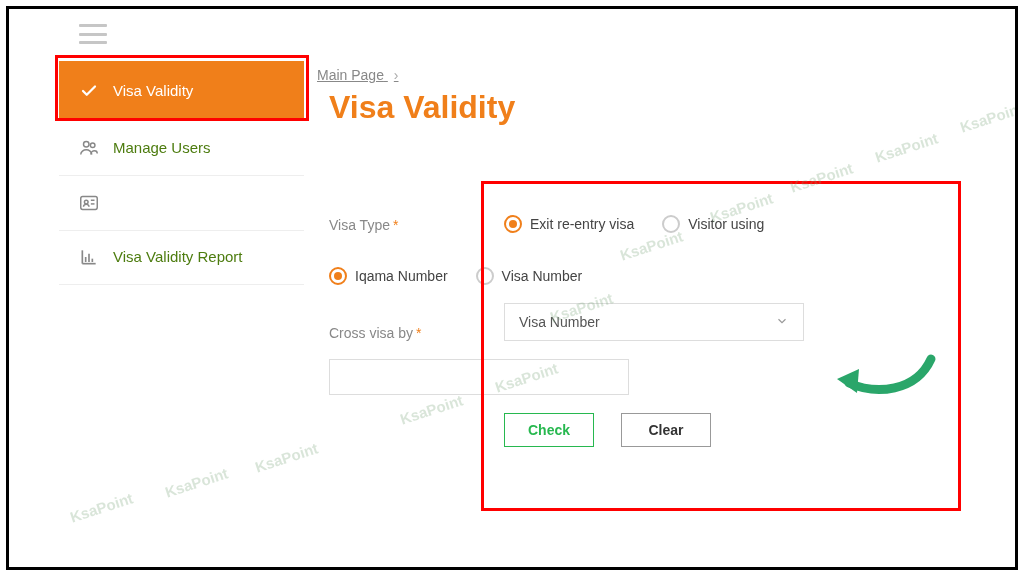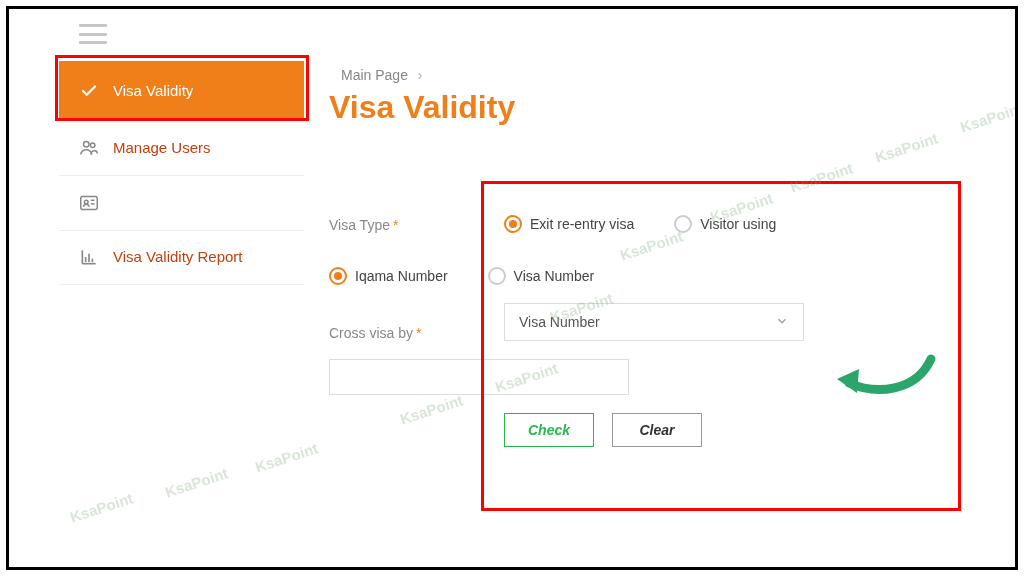--- a/index.html
+++ b/index.html
@@ -38,21 +38,21 @@
     top: 52px;
     left: 50px;
     width: 245px;
   }
   .sidebar-item {
     display: flex;
     align-items: center;
     gap: 12px;
     padding: 16px 18px;
     border-bottom: 1px solid #eee;
-    color: #c2410c;
+    color: #4d7c0f;
     font-size: 15px;
     cursor: pointer;
     background: #fff;
     line-height: 1.35;
   }
   .sidebar-item.active {
     background: #f07f1a;
     color: #fff;
     border-bottom: none;
     padding: 20px 18px;
@@ -68,23 +68,24 @@
     top: 46px;
     left: 46px;
     width: 254px;
     height: 66px;
     border: 3px solid #ff0000;
     pointer-events: none;
   }
   .breadcrumb {
     position: absolute;
     top: 58px;
-    left: 332px;
+    left: 308px;
     color: #888;
     font-size: 14px;
+    text-decoration: underline;
   }
   .breadcrumb .chev { margin-left: 6px; color: #aaa; }
   .page-title {
     position: absolute;
     top: 80px;
     left: 320px;
     color: #f07f1a;
     font-size: 32px;
     font-weight: bold;
   }
@@ -101,21 +102,21 @@
     min-height: 34px;
   }
   .form-label {
     width: 175px;
     color: #888;
     font-size: 14px;
   }
   .req { color: #f07f1a; margin-left: 3px; }
   .radio-group {
     display: flex;
-    gap: 40px;
+    gap: 28px;
     align-items: center;
   }
   .radio {
     display: flex;
     align-items: center;
     gap: 8px;
     color: #444;
     font-size: 14px;
     cursor: pointer;
   }
@@ -160,40 +161,40 @@
     cursor: pointer;
   }
   .select-box .chev-down {
     color: #999;
   }
   .button-row {
     display: flex;
     gap: 18px;
     margin-left: 175px;
     margin-top: 6px;
-    font-style: italic;
   }
   .btn {
     width: 90px;
     height: 34px;
     display: flex;
     align-items: center;
     justify-content: center;
     font-size: 14px;
     font-weight: bold;
     cursor: pointer;
     background: #fff;
   }
   .btn-check {
     border: 1px solid #27b84f;
     color: #27b84f;
   }
   .btn-clear {
     border: 1px solid #999;
     color: #333;
+    margin-left: 9px;
   }
   .red-highlight-2 {
     position: absolute;
     top: 172px;
     left: 472px;
     width: 480px;
     height: 330px;
     border: 3px solid #ff0000;
     pointer-events: none;
   }

